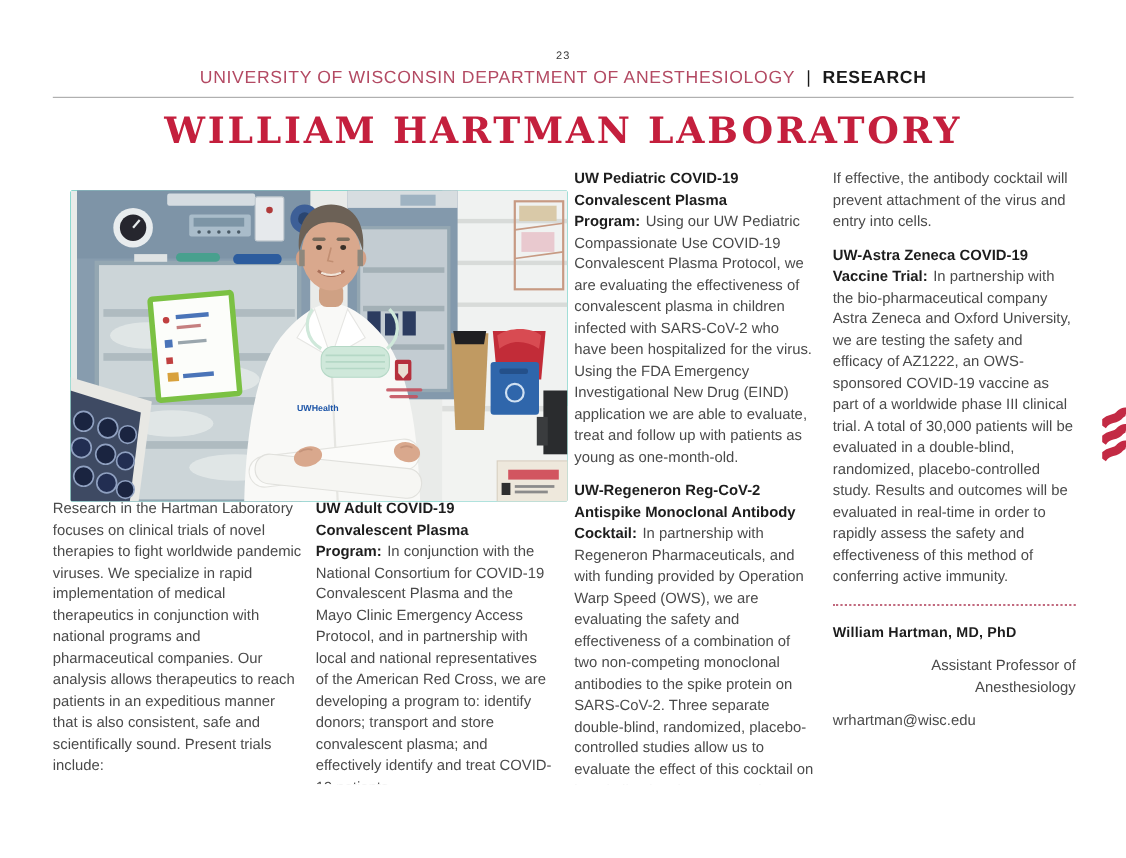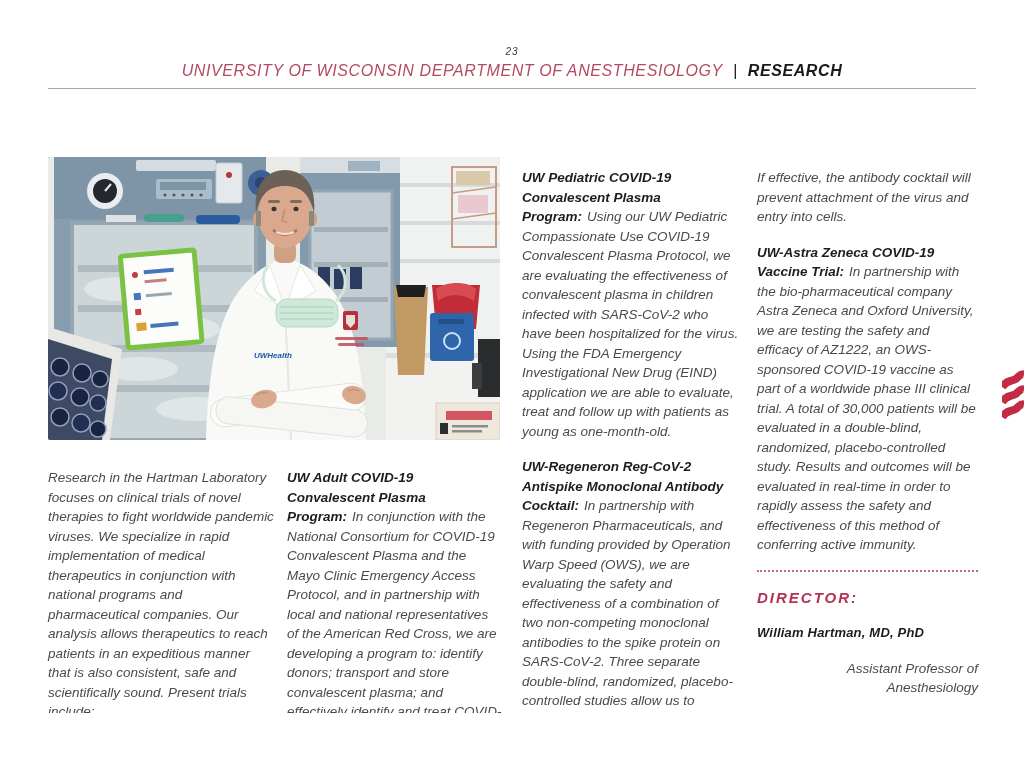--- a/index.html
+++ b/index.html
@@ -1,33 +1,33 @@
 <!DOCTYPE html>
 <html><head>
 <meta charset="utf-8">
 <style>
   html,body{margin:0;padding:0;background:#ffffff;}
   .page{position:relative;width:1024px;height:713px;background:#fff;overflow:hidden;
-        font-family:"Liberation Sans",sans-serif;font-style:italic;}
+        font-family:"Liberation Sans",sans-serif;}
   .pagenum{position:absolute;top:46px;left:0;right:0;text-align:center;
            font-size:10px;color:#3c3c3c;letter-spacing:1px;}
   .runhead{position:absolute;top:62px;left:0;right:0;text-align:center;
            font-size:16px;letter-spacing:.6px;}
   .runhead .dept{color:#b34a63;font-weight:500;}
   .runhead .sep{color:#1a1a1a;margin:0 5px;font-weight:400;}
   .runhead .sect{color:#1a1a1a;font-weight:700;}
   .rule{position:absolute;top:88px;left:48px;right:48px;border-top:1px solid #a8a8a8;}
   .title{position:absolute;top:99px;left:0;right:0;margin:0;text-align:center;
          font-family:"DejaVu Serif","Liberation Serif",serif;font-weight:700;
          font-size:33px;letter-spacing:2.5px;color:#c41f3d;}
-  .photo{position:absolute;left:48px;top:157px;width:452px;height:283px;margin:0;
+  .photo{position:absolute;left:48px;top:157px;width:452px;height:283px;margin:16px;
          overflow:hidden;border-radius:2px;background:#14b8a6;}
   .photo svg{display:block;}
   .col{position:absolute;font-size:13.5px;line-height:19.5px;color:#4a4a4a;}
-  .col p{margin:16px 0 11px 0;}
+  .col p{margin:0 0 11px 0;}
   .col strong{color:#1d1d1d;margin-right:5px;}
   .col1{left:48px;top:452px;width:228px;}
   .col2{left:287px;top:452px;width:216px;}
   .col3{left:522px;top:152px;width:218px;}
   .col4{left:757px;top:152px;width:221px;}
   .dotted{border:none;border-top:2px dotted #c1697e;margin:15px 0 14px 0;}
   .director-label{font-size:15px;font-weight:700;letter-spacing:2px;color:#b23256;margin:0 0 10px 0;}
   .director-name{font-size:13px;font-weight:700;color:#1d1d1d;letter-spacing:.2px;margin:0 0 3px 0;}
   .director-role{margin:0;text-align:right;}
   .director-email{margin:0;}
@@ -41,20 +41,21 @@
   <div class="pagenum">23</div>
 
   <div class="runhead">
     <span class="dept">UNIVERSITY OF WISCONSIN DEPARTMENT OF ANESTHESIOLOGY</span>
     <span class="sep">|</span>
     <span class="sect">RESEARCH</span>
   </div>
 
   <div class="rule"></div>
 
+  <h1 class="title">WILLIAM HARTMAN LABORATORY</h1>
 
   <figure class="photo">
     <svg viewBox="0 0 452 283" width="452" height="283">
 
       <rect x="0" y="0" width="452" height="283" fill="#e9ebe9"></rect>
       <rect x="338" y="0" width="114" height="283" fill="#f0f2f1"></rect>
 
       <g>
         <rect x="346" y="26" width="106" height="4" fill="#d8dbd9"></rect>
         <rect x="346" y="64" width="106" height="4" fill="#d8dbd9"></rect>
@@ -229,21 +230,20 @@
 
   <div class="col col3">
     <p><strong>UW Pediatric COVID-19 Convalescent Plasma Program:</strong><span>Using our UW Pediatric Compassionate Use COVID-19 Convalescent Plasma Protocol, we are evaluating the effectiveness of convalescent plasma in children infected with SARS-CoV-2 who have been hospitalized for the virus. Using the FDA Emergency Investigational New Drug (EIND) application we are able to evaluate, treat and follow up with patients as young as one-month-old.</span></p>
     <p><strong>UW-Regeneron Reg-CoV-2 Antispike Monoclonal Antibody Cocktail:</strong><span>In partnership with Regeneron Pharmaceuticals, and with funding provided by Operation Warp Speed (OWS), we are evaluating the safety and effectiveness of a combination of two non-competing monoclonal antibodies to the spike protein on SARS-CoV-2. Three separate double-blind, randomized, placebo-controlled studies allow us to evaluate the effect of this cocktail on hospitalized patients, outpatient individuals and household contacts of patients with COVID-19.</span></p>
   </div>
 
   <div class="col col4">
     <p>If effective, the antibody cocktail will prevent attachment of the virus and entry into cells.</p>
     <p><strong>UW-Astra Zeneca COVID-19 Vaccine Trial:</strong><span>In partnership with the bio-pharmaceutical company Astra Zeneca and Oxford University, we are testing the safety and efficacy of AZ1222, an OWS-sponsored COVID-19 vaccine as part of a worldwide phase III clinical trial. A total of 30,000 patients will be evaluated in a double-blind, randomized, placebo-controlled study. Results and outcomes will be evaluated in real-time in order to rapidly assess the safety and effectiveness of this method of conferring active immunity.</span></p>
     <hr class="dotted">
-    <p class="director-label">DIRECTOR:</p>
     <p class="director-name">William Hartman, MD, PhD</p>
     <p class="director-role">Assistant Professor of Anesthesiology</p>
     <p class="director-email">wrhartman@wisc.edu</p>
   </div>
 
   <svg class="flag" viewBox="0 0 22 58">
     <path d="M0,21 C6,12 11,17 16,11 C18,9 20,8 22,8.5" stroke="#c32a44" stroke-width="8" fill="none"></path>
     <path d="M0,36 C6,27 11,32 16,26 C18,24 20,23 22,23.5" stroke="#c32a44" stroke-width="8" fill="none"></path>
     <path d="M0,51 C6,42 11,47 16,41 C18,39 20,38 22,38.5" stroke="#c32a44" stroke-width="8" fill="none"></path>
   </svg>

